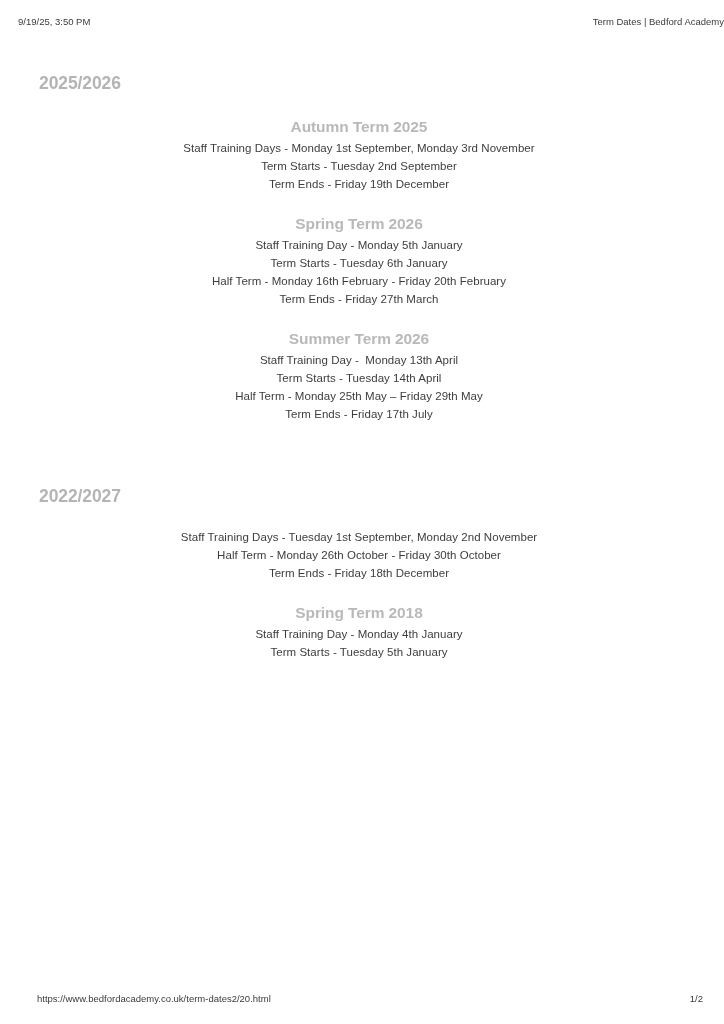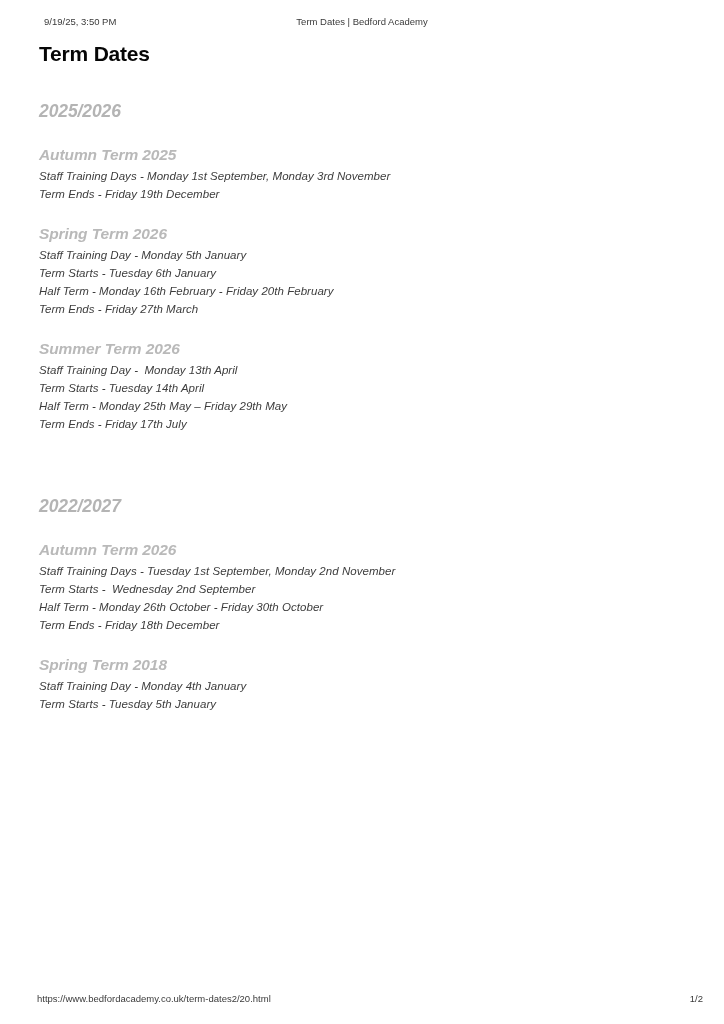--- a/index.html
+++ b/index.html
@@ -22,30 +22,30 @@
     top: 16px;
     left: 0;
     width: 724px;
     height: 14px;
     font-size: 9.5px;
     color: #3a3a3a;
     font-family: "Liberation Sans", sans-serif;
   }
   .print-header .ph-left {
     position: absolute;
-    left: 44px;
+    left: 18px;
     top: 0;
     white-space: nowrap;
   }
   .print-header .ph-center {
     position: absolute;
     left: 0;
     top: 0;
     width: 724px;
-    text-align: center;
+    text-align: right;
     white-space: nowrap;
   }
 
   
   .print-footer {
     position: absolute;
     bottom: 17px;
     left: 8px;
     width: 724px;
     height: 14px;
@@ -79,37 +79,37 @@
     font-weight: bold;
     color: #060606;
     letter-spacing: -0.2px;
     margin: 0;
     padding: 0;
     line-height: 28px;
   }
 
   .year-block {
     margin-top: 31px;
-    font-style: italic;
   }
   .year-block.subsequent {
     margin-top: 62px;
   }
 
   .year-heading {
     font-size: 17.5px;
     font-weight: bold;
     color: #b4b4b4;
     letter-spacing: -0.1px;
     line-height: 24px;
     margin: 0 0 0 0;
   }
 
   .term-block {
     margin-top: 21px;
+    text-align: center;
   }
   .term-block:first-of-type {
     margin-top: 22px;
   }
 
   .term-heading {
     font-size: 15.5px;
     font-weight: bold;
     color: #b9b9b9;
     letter-spacing: -0.1px;
@@ -131,50 +131,48 @@
 </style>
 </head>
 <body>
 
 <div class="print-header">
   <span class="ph-left">9/19/25, 3:50 PM</span>
   <span class="ph-center">Term Dates | Bedford Academy</span>
 </div>
 
 <div class="doc">
-  <h1 class="page-title">Term Dates</h1>
   <div id="years-container">
       <div class="year-block">
         <div class="year-heading">2025/2026</div>
         <div class="term-block">
           <div class="term-heading">Autumn Term 2025</div>
           <div class="term-line">Staff Training Days - Monday 1st September, Monday 3rd November</div>
+          <div class="term-line">Term Starts - Tuesday 2nd September</div>
           <div class="term-line">Term Ends - Friday 19th December</div>
         </div>
         <div class="term-block">
           <div class="term-heading">Spring Term 2026</div>
           <div class="term-line">Staff Training Day - Monday 5th January</div>
           <div class="term-line">Term Starts - Tuesday 6th January</div>
           <div class="term-line">Half Term - Monday 16th February - Friday 20th February</div>
           <div class="term-line">Term Ends - Friday 27th March</div>
         </div>
         <div class="term-block">
           <div class="term-heading">Summer Term 2026</div>
           <div class="term-line">Staff Training Day -  Monday 13th April</div>
           <div class="term-line">Term Starts - Tuesday 14th April</div>
           <div class="term-line">Half Term - Monday 25th May – Friday 29th May</div>
           <div class="term-line">Term Ends - Friday 17th July</div>
         </div>
       </div>
       <div class="year-block subsequent">
         <div class="year-heading">2022/2027</div>
         <div class="term-block">
-          <div class="term-heading">Autumn Term 2026</div>
           <div class="term-line">Staff Training Days - Tuesday 1st September, Monday 2nd November</div>
-          <div class="term-line">Term Starts -  Wednesday 2nd September</div>
           <div class="term-line">Half Term - Monday 26th October - Friday 30th October</div>
           <div class="term-line">Term Ends - Friday 18th December</div>
         </div>
         <div class="term-block">
           <div class="term-heading">Spring Term 2018</div>
           <div class="term-line">Staff Training Day - Monday 4th January</div>
           <div class="term-line">Term Starts - Tuesday 5th January</div>
         </div>
       </div>
     </div>

